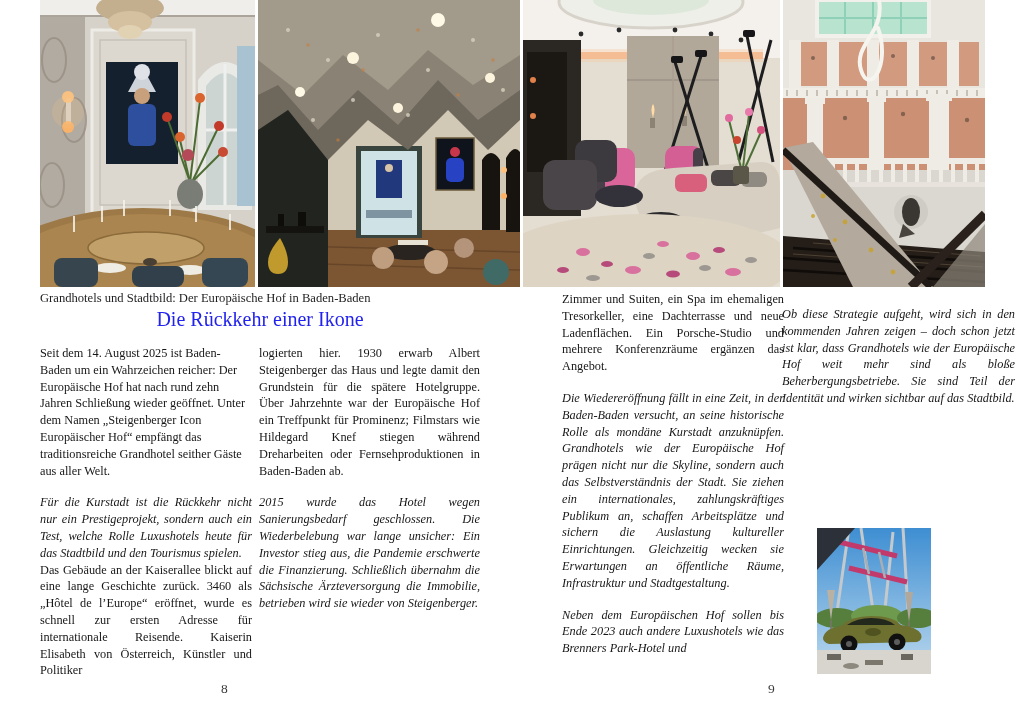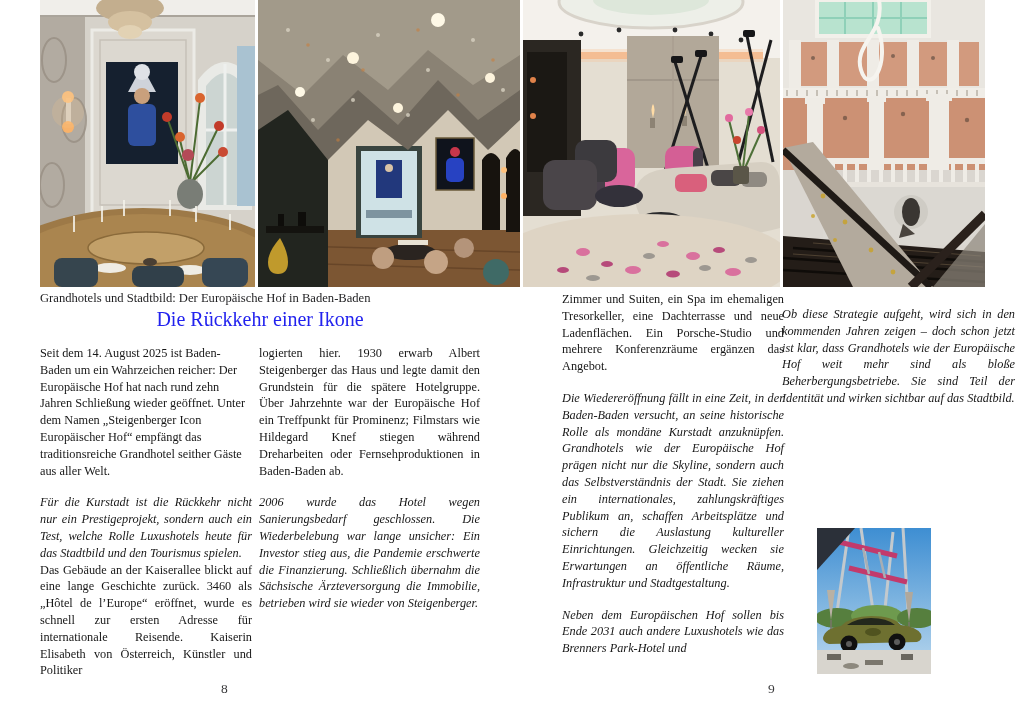--- a/index.html
+++ b/index.html
@@ -433,27 +433,27 @@
   <h1 class="title" style="margin:0;font-weight:normal">Die Rückkehr einer Ikone</h1>
 
   <div class="col" id="col1" lang="de">
     <p class="intro">Seit dem 14. August 2025 ist Baden-Baden um ein Wahrzeichen reicher: Der Europäische Hof hat nach rund zehn Jahren Schließung wieder geöffnet. Unter dem Namen „Steigenberger Icon Europäischer Hof“ empfängt das traditionsreiche Grandhotel seither Gäste aus aller Welt.</p>
     <p class="sp">Für die Kurstadt ist die Rückkehr nicht nur ein Prestigeprojekt, sondern auch ein Test, welche Rolle Luxushotels heute für das Stadtbild und den Tourismus spielen.</p>
     <p>Das Gebäude an der Kaiserallee blickt auf eine lange Geschichte zurück. 3460 als „Hôtel de l’Europe“ eröffnet, wurde es schnell zur ersten Adresse für internationale Reisende. Kaiserin Elisabeth von Österreich, Künstler und Politiker</p>
   </div>
 
   <div class="col" id="col2" lang="de">
     <p>logierten hier. 1930 erwarb Albert Steigenberger das Haus und legte damit den Grundstein für die spätere Hotelgruppe. Über Jahrzehnte war der Europäische Hof ein Treffpunkt für Prominenz; Filmstars wie Hildegard Knef stiegen während Dreharbeiten oder Fernsehproduktionen in Baden-Baden ab.</p>
-    <p class="sp">2006 wurde das Hotel wegen Sanierungsbedarf geschlossen. Die Wiederbelebung war lange unsicher: Ein Investor stieg aus, die Pandemie erschwerte die Finanzierung. Schließlich übernahm die Sächsische Ärzteversorgung die Immobilie, betrieben wird sie wieder von Steigenberger.</p>
+    <p class="sp">2015 wurde das Hotel wegen Sanierungsbedarf geschlossen. Die Wiederbelebung war lange unsicher: Ein Investor stieg aus, die Pandemie erschwerte die Finanzierung. Schließlich übernahm die Sächsische Ärzteversorgung die Immobilie, betrieben wird sie wieder von Steigenberger.</p>
   </div>
 
   <div class="col" id="col3" lang="de">
     <p>Zimmer und Suiten, ein Spa im ehemaligen Tresorkeller, eine Dachterrasse und neue Ladenflächen. Ein Porsche-Studio und mehrere Konferenzräume ergänzen das Angebot.</p>
     <p class="sp">Die Wiedereröffnung fällt in eine Zeit, in der Baden-Baden versucht, an seine historische Rolle als mondäne Kurstadt anzuknüpfen. Grandhotels wie der Europäische Hof prägen nicht nur die Skyline, sondern auch das Selbstverständnis der Stadt. Sie ziehen ein internationales, zahlungskräftiges Publikum an, schaffen Arbeitsplätze und sichern die Auslastung kultureller Einrichtungen. Gleichzeitig wecken sie Erwartungen an öffentliche Räume, Infrastruktur und Stadtgestaltung.</p>
-    <p class="sp">Neben dem Europäischen Hof sollen bis Ende 2031 auch andere Luxushotels wie das Brenners Park-Hotel und</p>
+    <p class="sp">Neben dem Europäischen Hof sollen bis Ende 2023 auch andere Luxushotels wie das Brenners Park-Hotel und</p>
   </div>
 
   <div class="col" id="col4" lang="de">
     <p class="sp">Ob diese Strategie aufgeht, wird sich in den kommenden Jahren zeigen – doch schon jetzt ist klar, dass Grandhotels wie der Europäische Hof weit mehr sind als bloße Beherbergungsbetriebe. Sie sind Teil der Identität und wirken sichtbar auf das Stadtbild.</p>
   </div>
 
   <figure class="small-photo" style="margin:0">
     <svg viewBox="0 0 114 146" preserveAspectRatio="none">
       <defs>
         <linearGradient id="sky" x1="0" y1="0" x2="0" y2="1">

